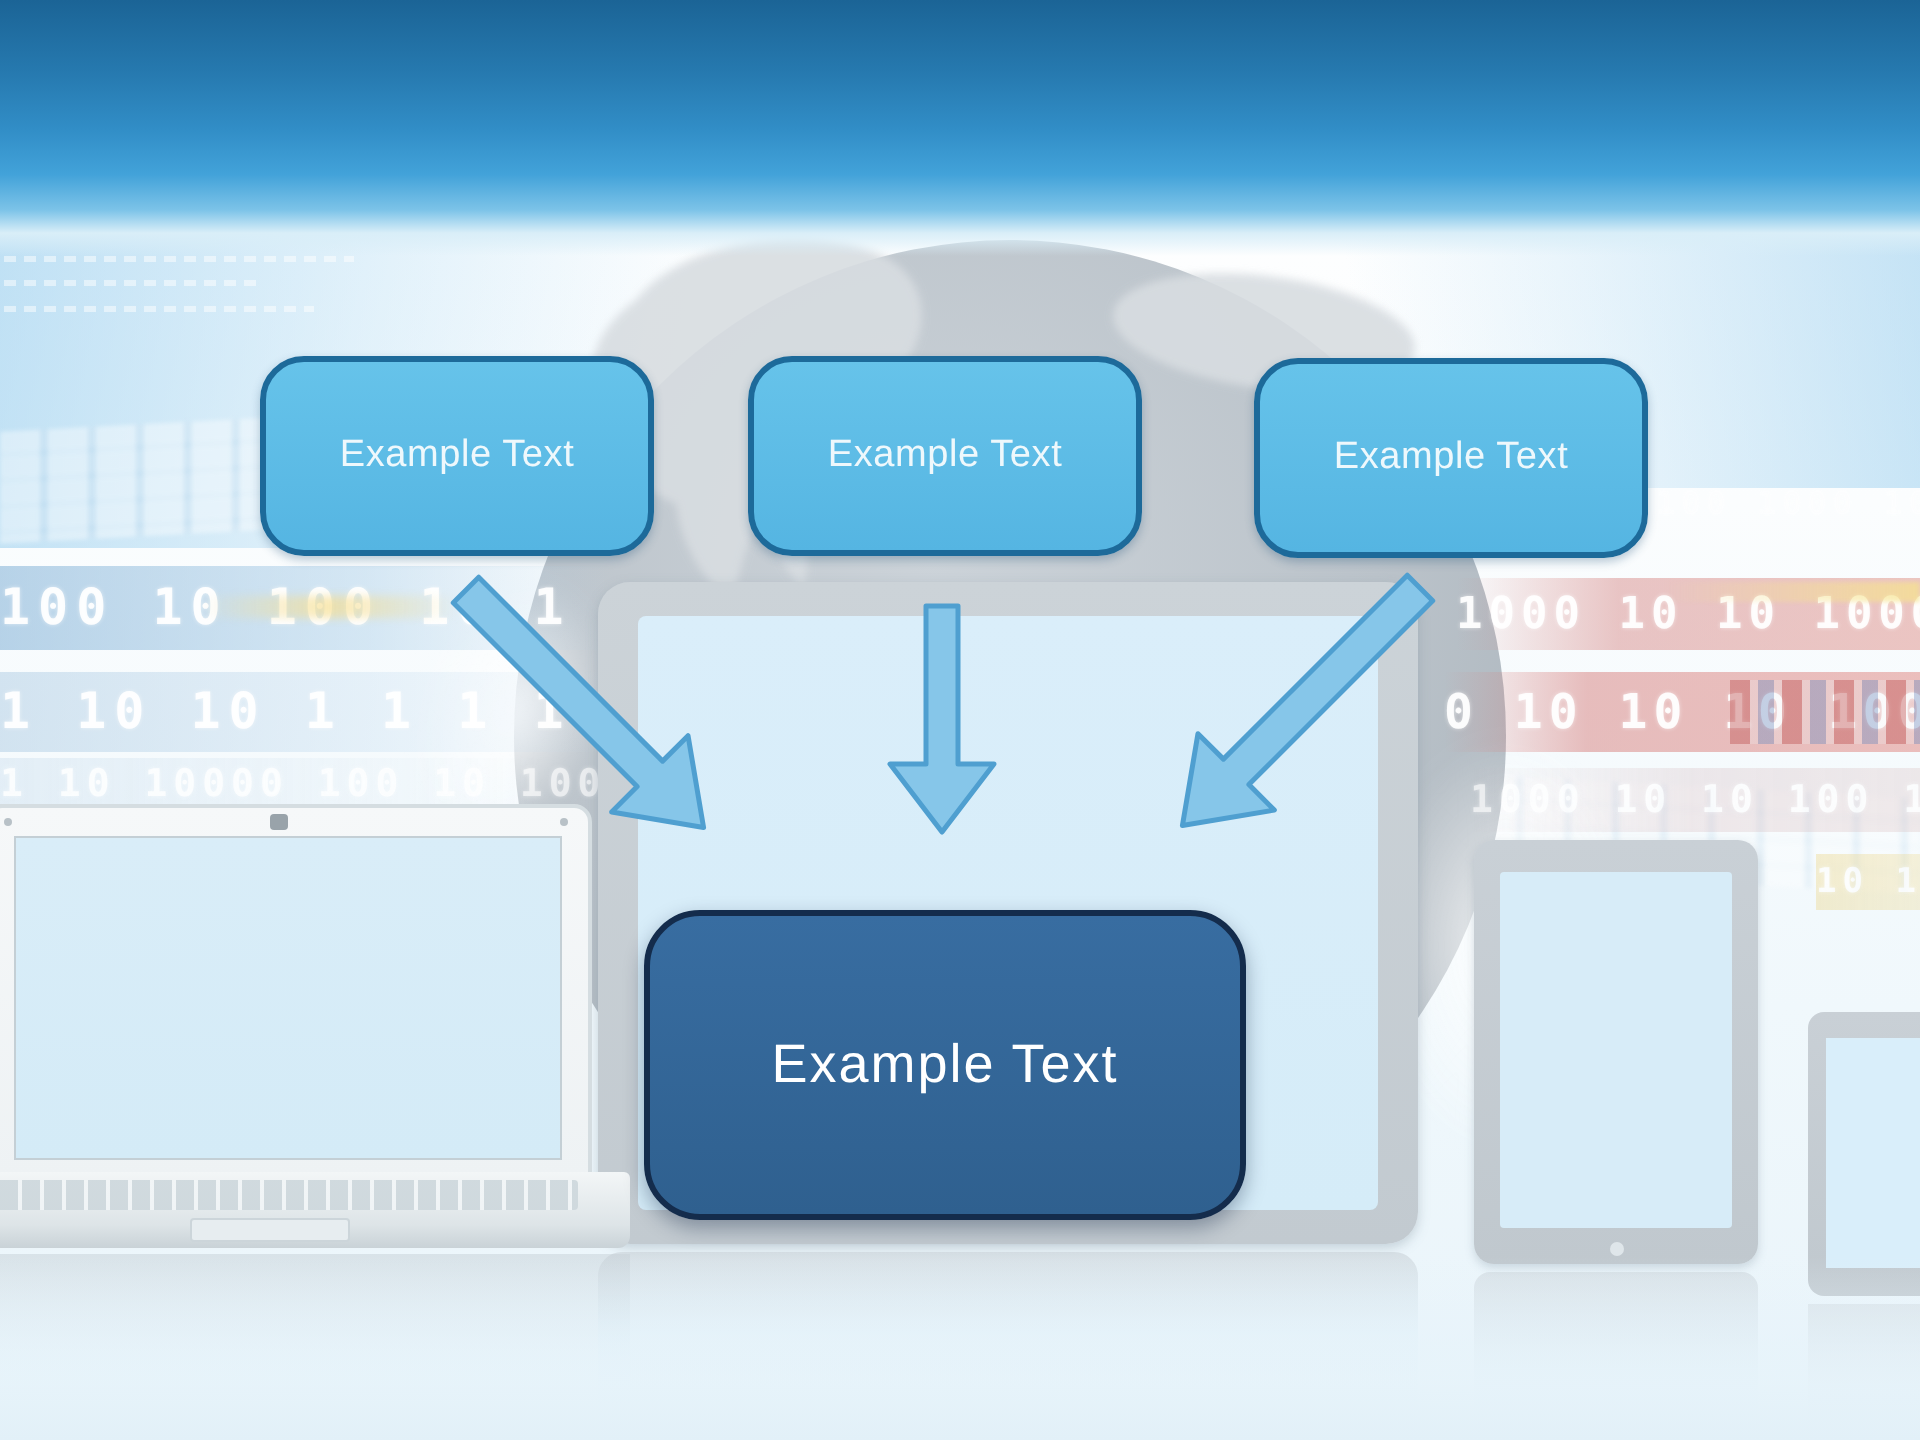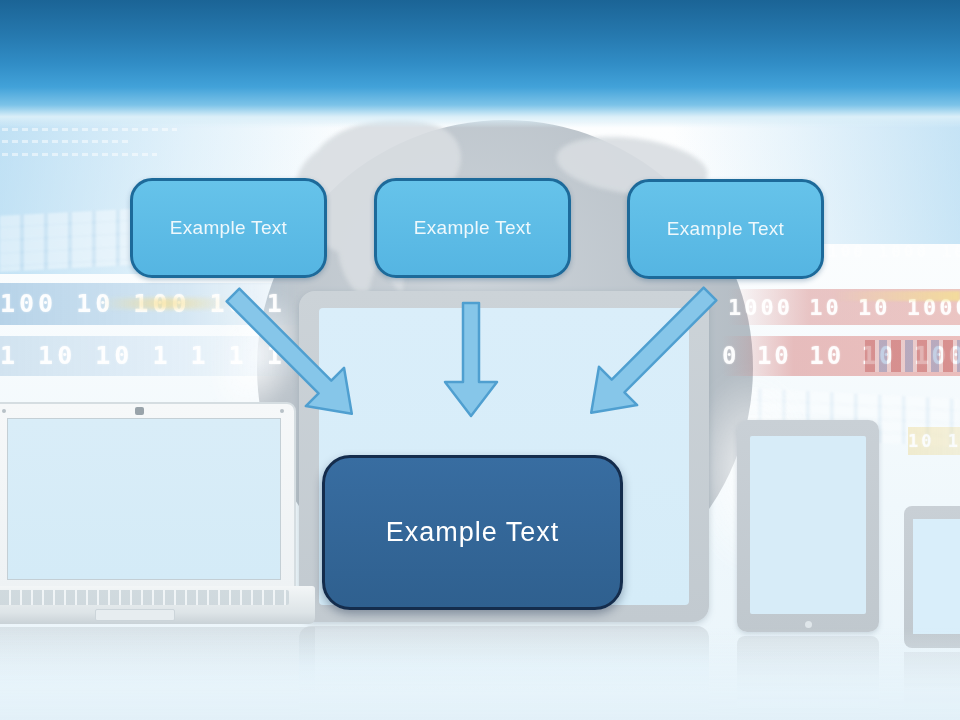--- a/index.html
+++ b/index.html
@@ -154,23 +154,25 @@
       <ellipse cx="300" cy="262" rx="18" ry="9"></ellipse>
       <ellipse cx="632" cy="166" rx="76" ry="28" transform="rotate(7 632 166)"></ellipse>
     </g>
   </svg>
 
   <div class="swoosh sw1"></div>
   <div class="swoosh sw2"></div>
 
   <div class="bin bL1"><div class="streak"></div><span>100 10 100 10 1 1 110 10 1 10</span></div>
   <div class="bin bL2"><span>1 10 10 1 1 1 100000 10 10 10 1</span></div>
+  <div class="bin bL3"><span>1 10 10000 100 10 100</span></div>
   <div class="bin bR0"><span>100 1000 10</span></div>
   <div class="bin bR1"><div class="streak"></div><span>1000 10 10 1000 10</span></div>
   <div class="bin bR2"><span>0 10 10 10 1000 10 1</span></div>
+  <div class="bin bR3"><span>1000 10 10 100 1</span></div>
   <div class="bin bR4"><span>10 10</span></div>
 
   <div class="dev monitor">
     <div class="scr"></div>
   </div>
   <div class="dev lap-top">
     <div class="scr"></div>
     <div class="lap-cam"></div>
     <div class="lap-dot" style="left:8px;"></div>
     <div class="lap-dot" style="right:10px;"></div>

